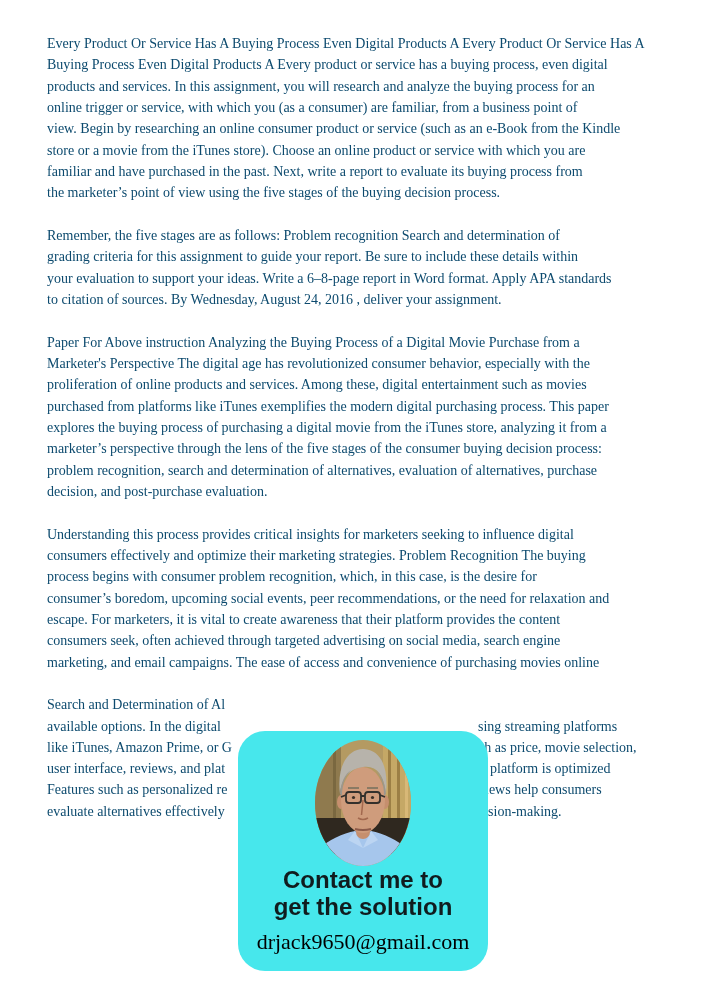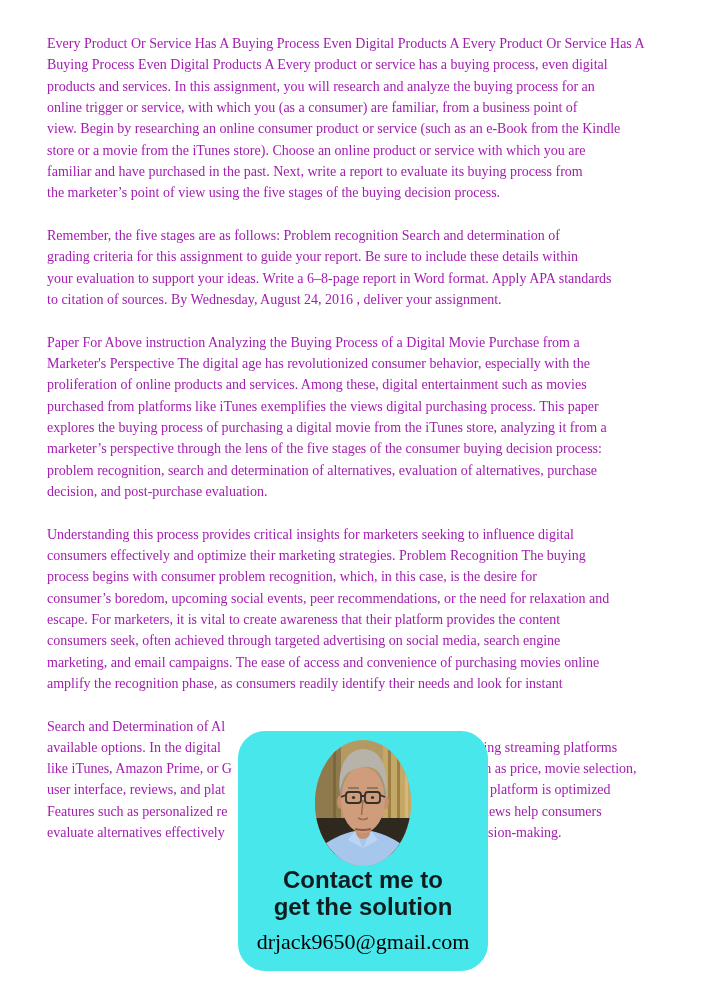--- a/index.html
+++ b/index.html
@@ -36,56 +36,55 @@
   }
   .email-text {
     position:absolute; top:198px; left:0; right:0; text-align:center;
     font-family:"Liberation Serif", serif; font-weight:400;
     font-size:22px; line-height:26px;
   }
 </style>
 </head>
 <body>
 
-<div class="doc" style="color: #a21caf;">
+<div class="doc" style="color: #0c4a6e;">
     <div class="paragraph">
       <div class="tline">Every Product Or Service Has A Buying Process Even Digital Products A Every Product Or Service Has A</div>
       <div class="tline">Buying Process Even Digital Products A Every product or service has a buying process, even digital</div>
       <div class="tline">products and services. In this assignment, you will research and analyze the buying process for an</div>
       <div class="tline">online trigger or service, with which you (as a consumer) are familiar, from a business point of</div>
       <div class="tline">view. Begin by researching an online consumer product or service (such as an e-Book from the Kindle</div>
       <div class="tline">store or a movie from the iTunes store). Choose an online product or service with which you are</div>
       <div class="tline">familiar and have purchased in the past. Next, write a report to evaluate its buying process from</div>
       <div class="tline">the marketer’s point of view using the five stages of the buying decision process.</div>
     </div>
     <div class="paragraph">
       <div class="tline">Remember, the five stages are as follows: Problem recognition Search and determination of</div>
       <div class="tline">grading criteria for this assignment to guide your report. Be sure to include these details within</div>
       <div class="tline">your evaluation to support your ideas. Write a 6–8-page report in Word format. Apply APA standards</div>
       <div class="tline">to citation of sources. By Wednesday, August 24, 2016 , deliver your assignment.</div>
     </div>
     <div class="paragraph">
       <div class="tline">Paper For Above instruction Analyzing the Buying Process of a Digital Movie Purchase from a</div>
       <div class="tline">Marketer's Perspective The digital age has revolutionized consumer behavior, especially with the</div>
       <div class="tline">proliferation of online products and services. Among these, digital entertainment such as movies</div>
-      <div class="tline">purchased from platforms like iTunes exemplifies the views digital purchasing process. This paper</div>
+      <div class="tline">purchased from platforms like iTunes exemplifies the modern digital purchasing process. This paper</div>
       <div class="tline">explores the buying process of purchasing a digital movie from the iTunes store, analyzing it from a</div>
       <div class="tline">marketer’s perspective through the lens of the five stages of the consumer buying decision process:</div>
       <div class="tline">problem recognition, search and determination of alternatives, evaluation of alternatives, purchase</div>
       <div class="tline">decision, and post-purchase evaluation.</div>
     </div>
     <div class="paragraph">
       <div class="tline">Understanding this process provides critical insights for marketers seeking to influence digital</div>
       <div class="tline">consumers effectively and optimize their marketing strategies. Problem Recognition The buying</div>
       <div class="tline">process begins with consumer problem recognition, which, in this case, is the desire for</div>
       <div class="tline">consumer’s boredom, upcoming social events, peer recommendations, or the need for relaxation and</div>
       <div class="tline">escape. For marketers, it is vital to create awareness that their platform provides the content</div>
       <div class="tline">consumers seek, often achieved through targeted advertising on social media, search engine</div>
       <div class="tline">marketing, and email campaigns. The ease of access and convenience of purchasing movies online</div>
-      <div class="tline">amplify the recognition phase, as consumers readily identify their needs and look for instant</div>
     </div>
     <div class="paragraph">
       <div class="tline"><span>Search and Determination of Al</span></div>
       <div class="tline"><span>available options. In the digital</span><span class="right-frag">sing streaming platforms</span></div>
       <div class="tline"><span>like iTunes, Amazon Prime, or G</span><span class="right-frag">ch as price, movie selection,</span></div>
       <div class="tline"><span>user interface, reviews, and plat</span><span class="right-frag">ir platform is optimized</span></div>
       <div class="tline"><span>Features such as personalized re</span><span class="right-frag">views help consumers</span></div>
       <div class="tline"><span>evaluate alternatives effectively</span><span class="right-frag">cision-making.</span></div>
     </div>
   </div>

